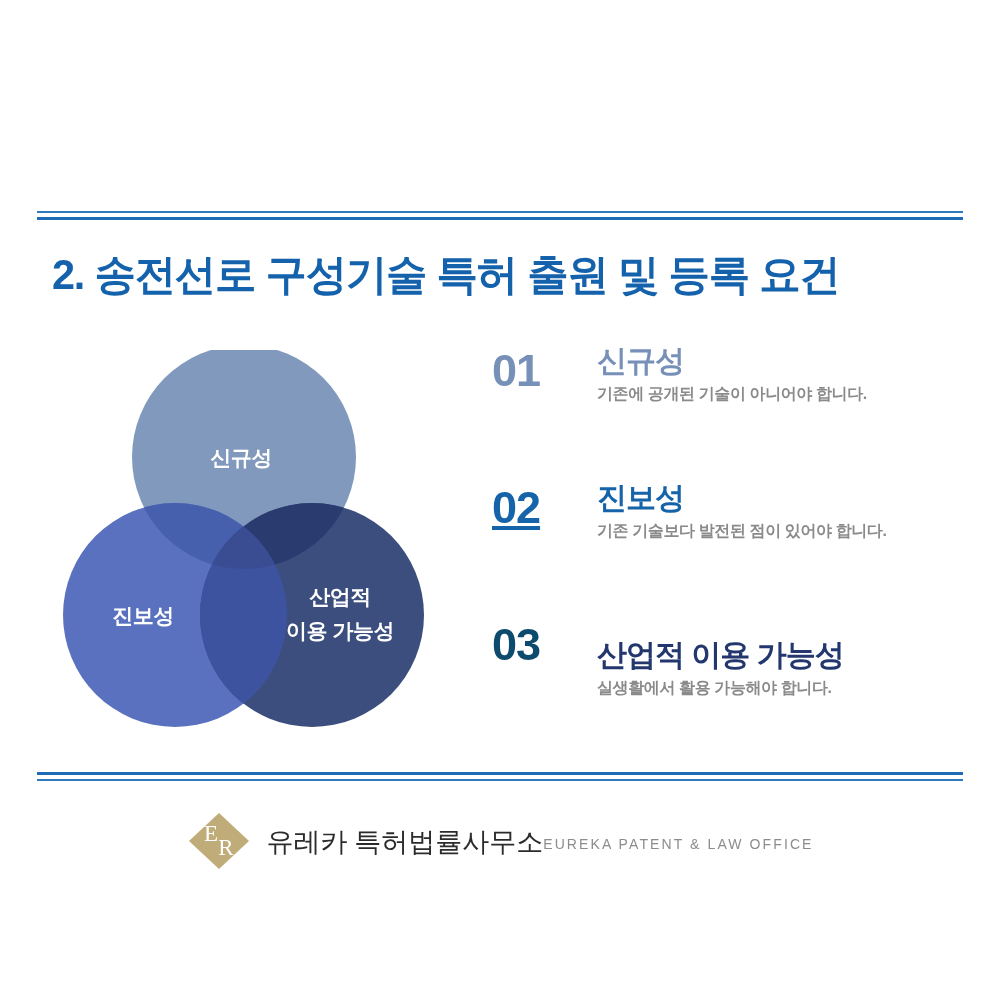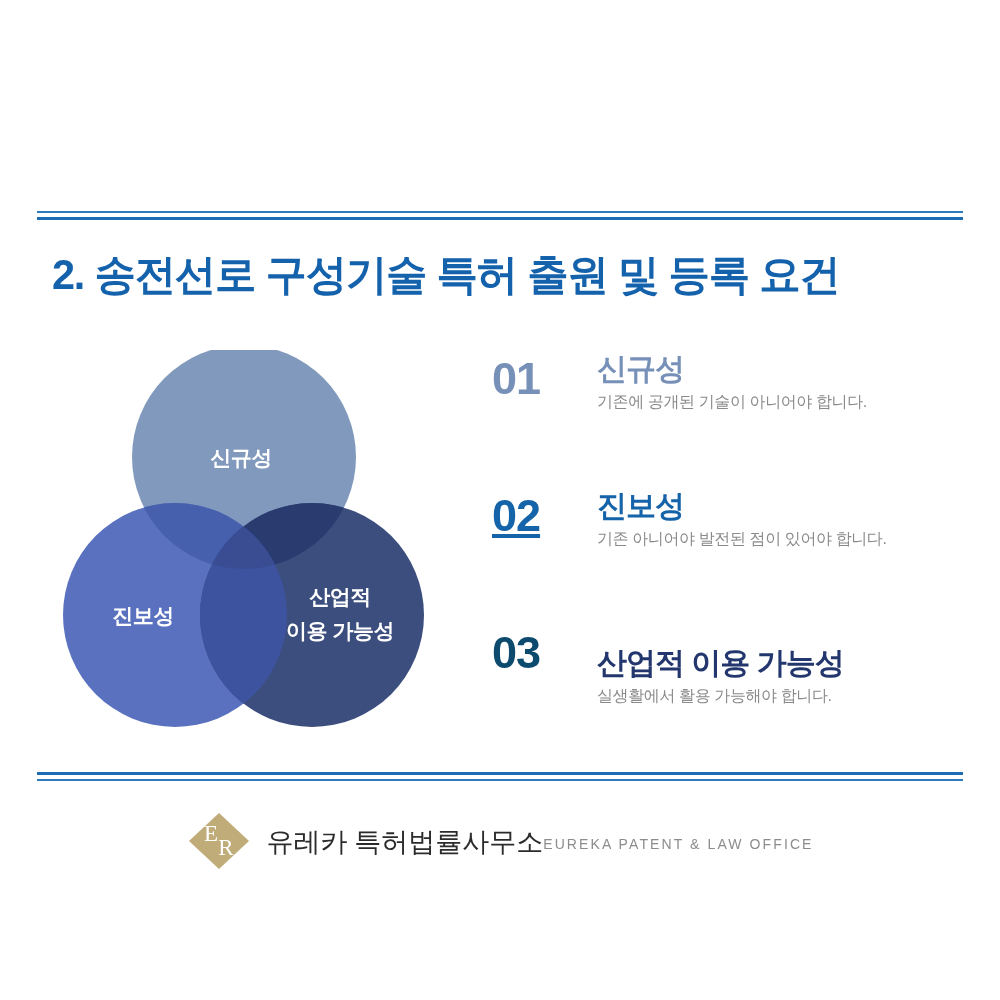--- a/index.html
+++ b/index.html
@@ -94,21 +94,21 @@
     font-weight: bold;
     font-size: 21px;
     text-anchor: middle;
     letter-spacing: -0.5px;
   }
 
   
   .points {
     position: absolute;
     left: 492px;
-    top: 352px;
+    top: 344px;
     width: 470px;
   }
   .point-row {
     position: relative;
     height: 137px;
   }
   .point-num {
     position: absolute;
     left: 0;
     top: 4px;
@@ -129,20 +129,21 @@
     letter-spacing: -1px;
     line-height: 1.12;
     margin: 0 0 6px 0;
   }
   .point-desc {
     font-size: 16px;
     color: #8A8A8A;
     letter-spacing: -0.4px;
     line-height: 1.3;
     margin: 0;
+    font-weight: bold;
   }
 
   
   .tone-1 .point-num { color: #7690B8; }
   .tone-1 .point-heading { color: #7690B8; }
   .tone-2 .point-num { color: #1563A8; text-decoration: underline; }
   .tone-2 .point-heading { color: #1563A8; }
   .tone-3 .point-num { color: #0c4a6e; }
   .tone-3 .point-heading { color: #23376E; margin-top: 20px; }
 
@@ -243,21 +244,21 @@
       <div class="point-body">
         <div class="point-heading">신규성</div>
         <div class="point-desc">기존에 공개된 기술이 아니어야 합니다.</div>
       </div>
     </div>
 
     <div class="point-row tone-2">
       <div class="point-num">02</div>
       <div class="point-body">
         <div class="point-heading">진보성</div>
-        <div class="point-desc">기존 아니어야 발전된 점이 있어야 합니다.</div>
+        <div class="point-desc">기존 기술보다 발전된 점이 있어야 합니다.</div>
       </div>
     </div>
 
     <div class="point-row tone-3">
       <div class="point-num">03</div>
       <div class="point-body">
         <div class="point-heading">산업적 이용 가능성</div>
         <div class="point-desc">실생활에서 활용 가능해야 합니다.</div>
       </div>
     </div>

